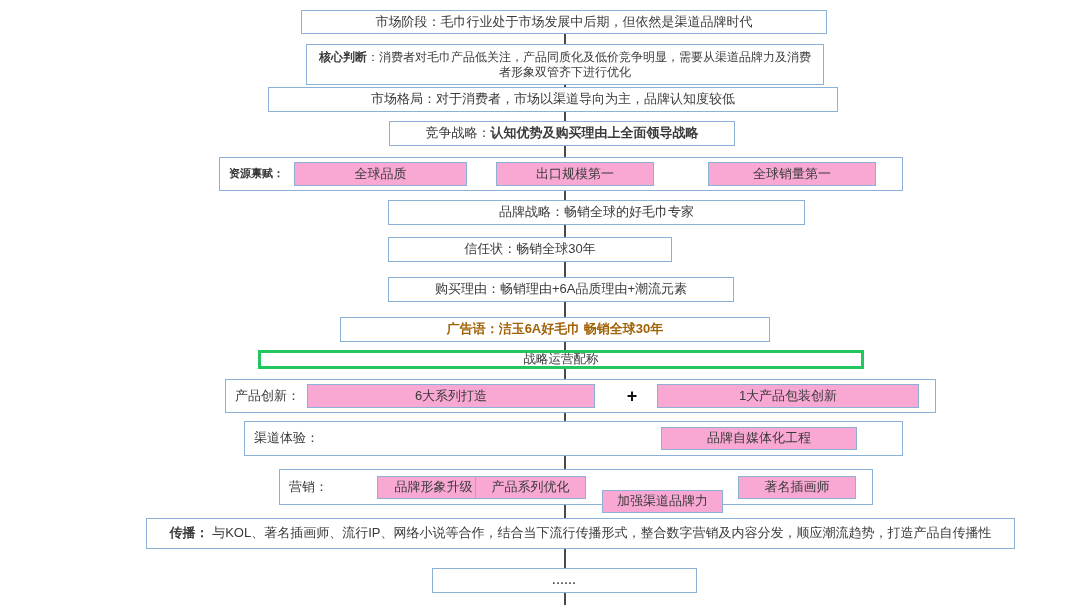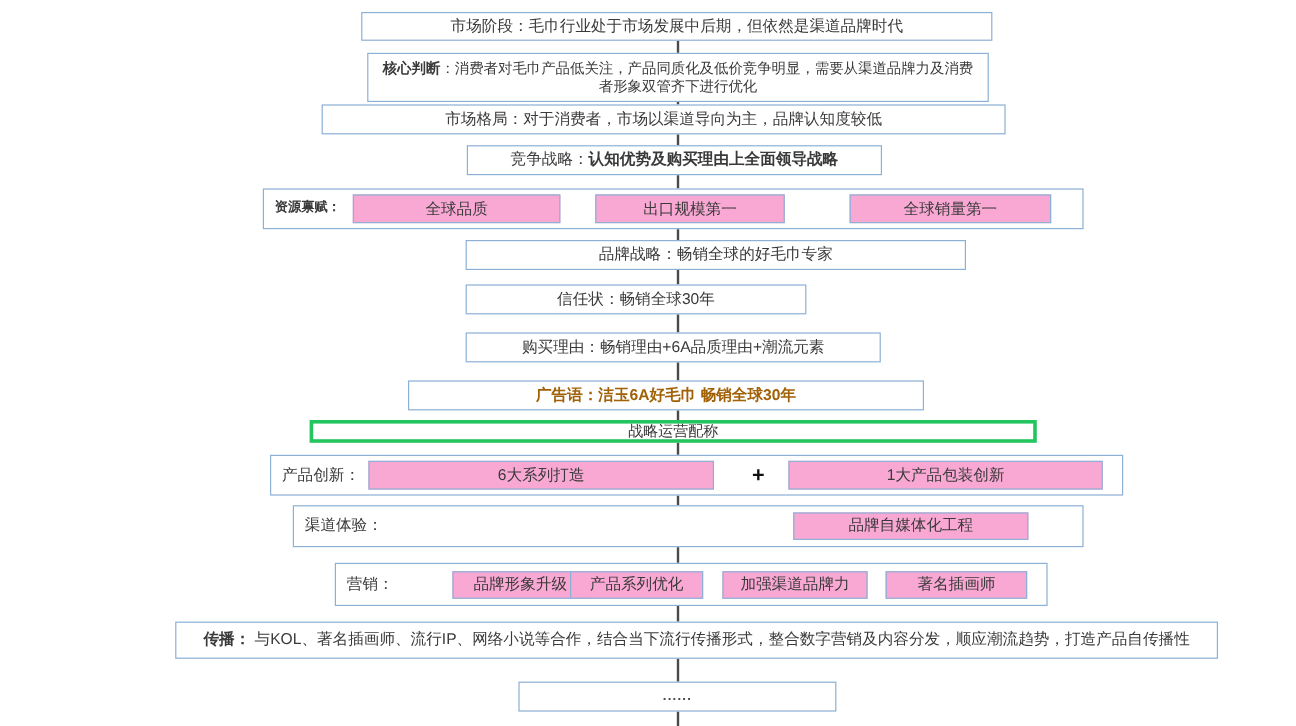--- a/index.html
+++ b/index.html
@@ -87,21 +87,21 @@
   <div class="box" style="left:244px;top:421px;width:659px;height:35px;justify-content:flex-start;padding-left:33px;">
     <span class="rowlabel">渠道体验：</span>
     <span class="inner" style="left:130px;top:5px;width:221px;height:23px;margin-top:43px;">每月推新，打造流量容器</span>
     <span class="inner" style="left:401px;top:5px;width:196px;height:23px;margin-left:15px;">品牌自媒体化工程</span>
   </div>
 
   <div class="box" style="left:279px;top:469px;width:594px;height:36px;justify-content:flex-start;">
     <span class="rowlabel">营销：</span>
     <span class="inner" style="left:65px;top:6px;width:113px;height:23px;margin-left:32px;">品牌形象升级</span>
     <span class="inner" style="left:195px;top:6px;width:111px;height:23px;">产品系列优化</span>
-    <span class="inner" style="left:322px;top:6px;width:121px;height:23px;text-align:right;">加强渠道品牌力</span>
+    <span class="inner" style="left:322px;top:20px;width:121px;height:23px;text-align:right;">加强渠道品牌力</span>
     <span class="inner" style="left:458px;top:6px;width:118px;height:23px;">著名插画师</span>
   </div>
 
   <div class="box" style="left:146px;top:518px;width:869px;height:31px;">
     <span><b class="b">传播：</b>&nbsp;<span>与KOL、著名插画师、流行IP、网络小说等合作，结合当下流行传播形式，整合数字营销及内容分发，顺应潮流趋势，打造产品自传播性</span></span>
   </div>
 
   <div class="box" style="left:432px;top:568px;width:265px;height:25px;">
     <span class="dots">......</span>
   </div>

